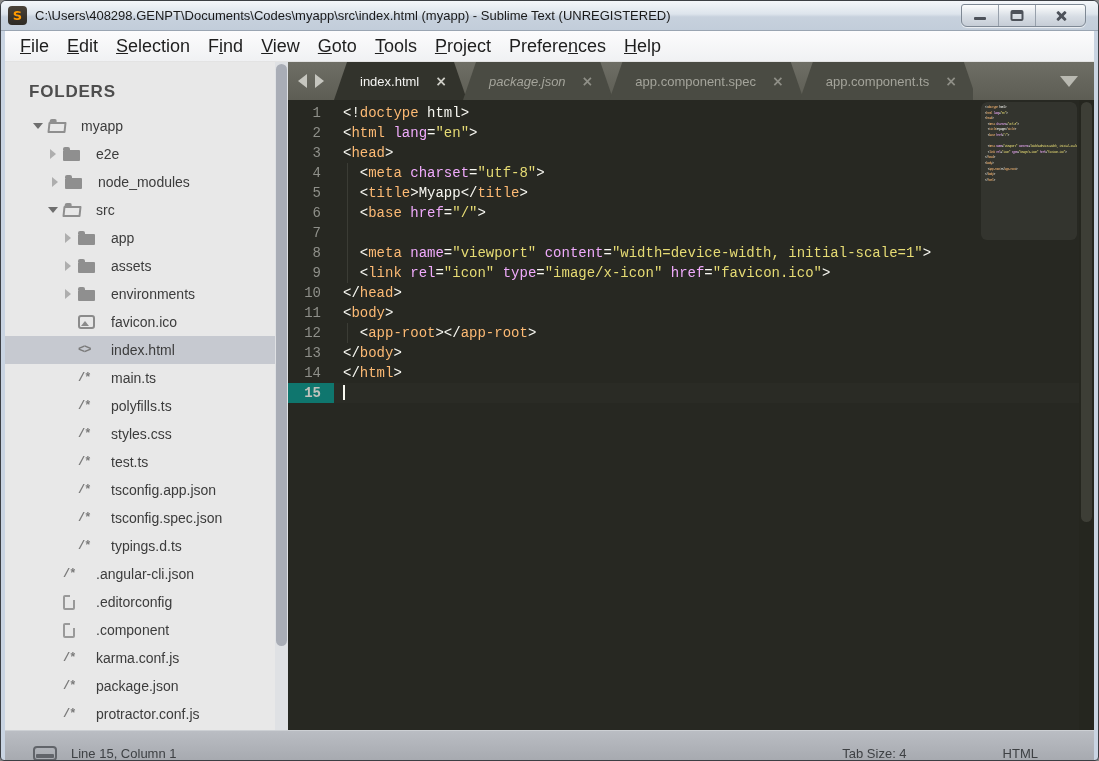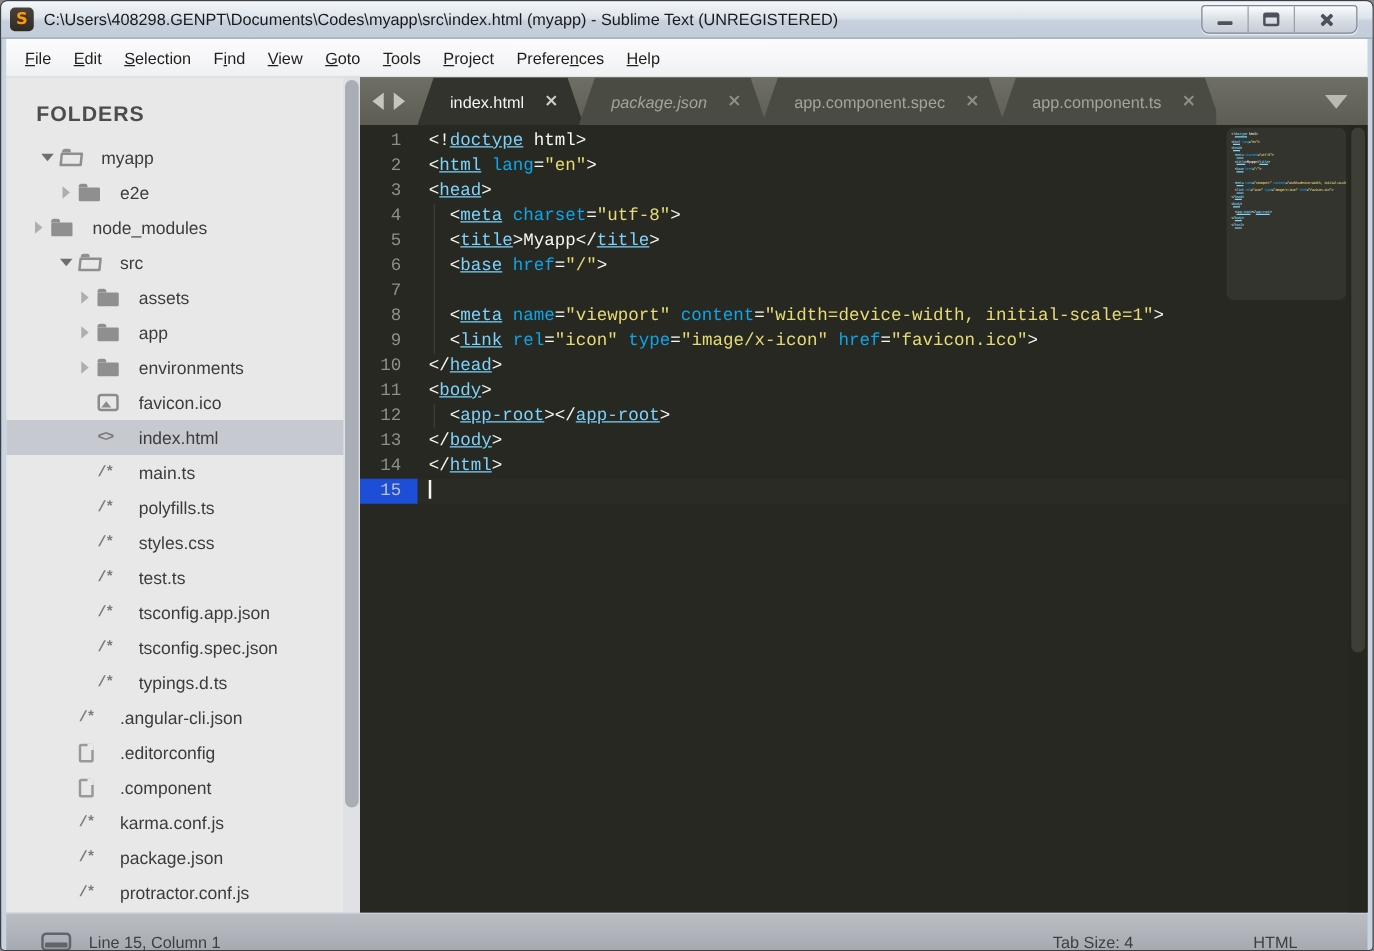--- a/index.html
+++ b/index.html
@@ -44,21 +44,21 @@
 
   
   .body-wrap{ flex:1; margin:0 4px; display:flex; flex-direction:column; min-height:0; }
 
   
   .menubar{
     height:31px; flex:0 0 31px; display:flex; align-items:center;
     background:linear-gradient(#fcfcfd,#f0f1f3); border-bottom:1px solid #e3e3e3;
     padding-left:6px;
   }
-  .menu-item{ padding:0 9px; font-size:13px; color:#1e1e1e; line-height:29px; cursor:default; }
+  .menu-item{ padding:0 9px; font-size:18px; color:#1e1e1e; line-height:29px; cursor:default; }
   .menu-item u{ text-decoration:underline; }
 
   
   .main{ flex:1; display:flex; min-height:0; }
 
   
   .sidebar{ width:270px; flex:0 0 270px; background:#e8e8e8; overflow:hidden; }
   .sidebar-header{ padding:20px 0 10px 24px; font-size:17px; font-weight:bold; color:#4d4d4d; letter-spacing:.8px; }
   .tree-row{ height:28px; display:flex; align-items:center; font-size:14px; color:#3c3c3c; white-space:nowrap; cursor:default; }
   .tree-row.selected{ background:#c6c9d0; }
@@ -105,26 +105,26 @@
   .tri-down{ width:0; height:0; border-left:9px solid transparent; border-right:9px solid transparent; border-top:11px solid #b9b9b1; }
 
   
   .code-area{ flex:1; position:relative; overflow:hidden; background:#272822; }
   .code-lines{ position:absolute; top:3px; left:0; right:0; }
   .line{ height:20px; display:flex; font:14px/20px "Liberation Mono","DejaVu Sans Mono",monospace; position:relative; }
   .line .ln{
     width:46px; flex:0 0 46px; text-align:right; padding-right:13px;
     color:#8f908a; user-select:none;
   }
-  .line.current .ln{ background:#1d4ed8; color:#c1c2bc; }
+  .line.current .ln{ background:#0f766e; color:#c1c2bc;font-weight:bold; }
   .line.current{ background:rgba(255,255,255,.015); }
   .line .code{ white-space:pre; padding-left:9px; }
   .tok-p{ color:#f8f8f2; }
-  .tok-tag{ color:#7dd3fc;text-decoration:underline; }
-  .tok-attr{ color:#0ea5e9; }
+  .tok-tag{ color:#fdba74; }
+  .tok-attr{ color:#f0abfc; }
   .tok-str{ color:#e6db74; }
   .caret{ display:inline-block; width:2px; height:15px; background:#f8f8f0; vertical-align:middle; margin-top:-2px; }
   .indent-guide{ position:absolute; width:1px; background:#3b3c35; }
 
   
   .minimap{
     position:absolute; top:2px; right:17px; width:96px; height:240px;
     overflow:hidden; border-radius:6px;
   }
   .minimap-viewport{ position:absolute; top:0; left:0; right:0; height:138px; background:rgba(248,248,242,.06); border-radius:6px; }
@@ -200,21 +200,21 @@
             </div>
             <div class="tree-row" style="padding-left: 41px;">
               <span class="tw-arrow">
                 <span class="tri-closed"></span>
               </span>
               <span class="tw-icon">
                 <span class="ic-folder"></span>
               </span>
               <span class="tw-label">e2e</span>
             </div>
-            <div class="tree-row" style="padding-left: 19px; text-align: right;">
+            <div class="tree-row" style="padding-left: 43px; text-align: right;">
               <span class="tw-arrow">
                 <span class="tri-closed"></span>
               </span>
               <span class="tw-icon">
                 <span class="ic-folder"></span>
               </span>
               <span class="tw-label">node_modules</span>
             </div>
             <div class="tree-row" style="padding-left: 41px;">
               <span class="tw-arrow">
@@ -225,30 +225,30 @@
               </span>
               <span class="tw-label">src</span>
             </div>
             <div class="tree-row" style="padding-left: 56px;">
               <span class="tw-arrow">
                 <span class="tri-closed"></span>
               </span>
               <span class="tw-icon">
                 <span class="ic-folder"></span>
               </span>
+              <span class="tw-label">app</span>
+            </div>
+            <div class="tree-row" style="padding-left: 56px;">
+              <span class="tw-arrow">
+                <span class="tri-closed"></span>
+              </span>
+              <span class="tw-icon">
+                <span class="ic-folder"></span>
+              </span>
               <span class="tw-label">assets</span>
-            </div>
-            <div class="tree-row" style="padding-left: 56px;">
-              <span class="tw-arrow">
-                <span class="tri-closed"></span>
-              </span>
-              <span class="tw-icon">
-                <span class="ic-folder"></span>
-              </span>
-              <span class="tw-label">app</span>
             </div>
             <div class="tree-row" style="padding-left: 56px;">
               <span class="tw-arrow">
                 <span class="tri-closed"></span>
               </span>
               <span class="tw-icon">
                 <span class="ic-folder"></span>
               </span>
               <span class="tw-label">environments</span>
             </div>

